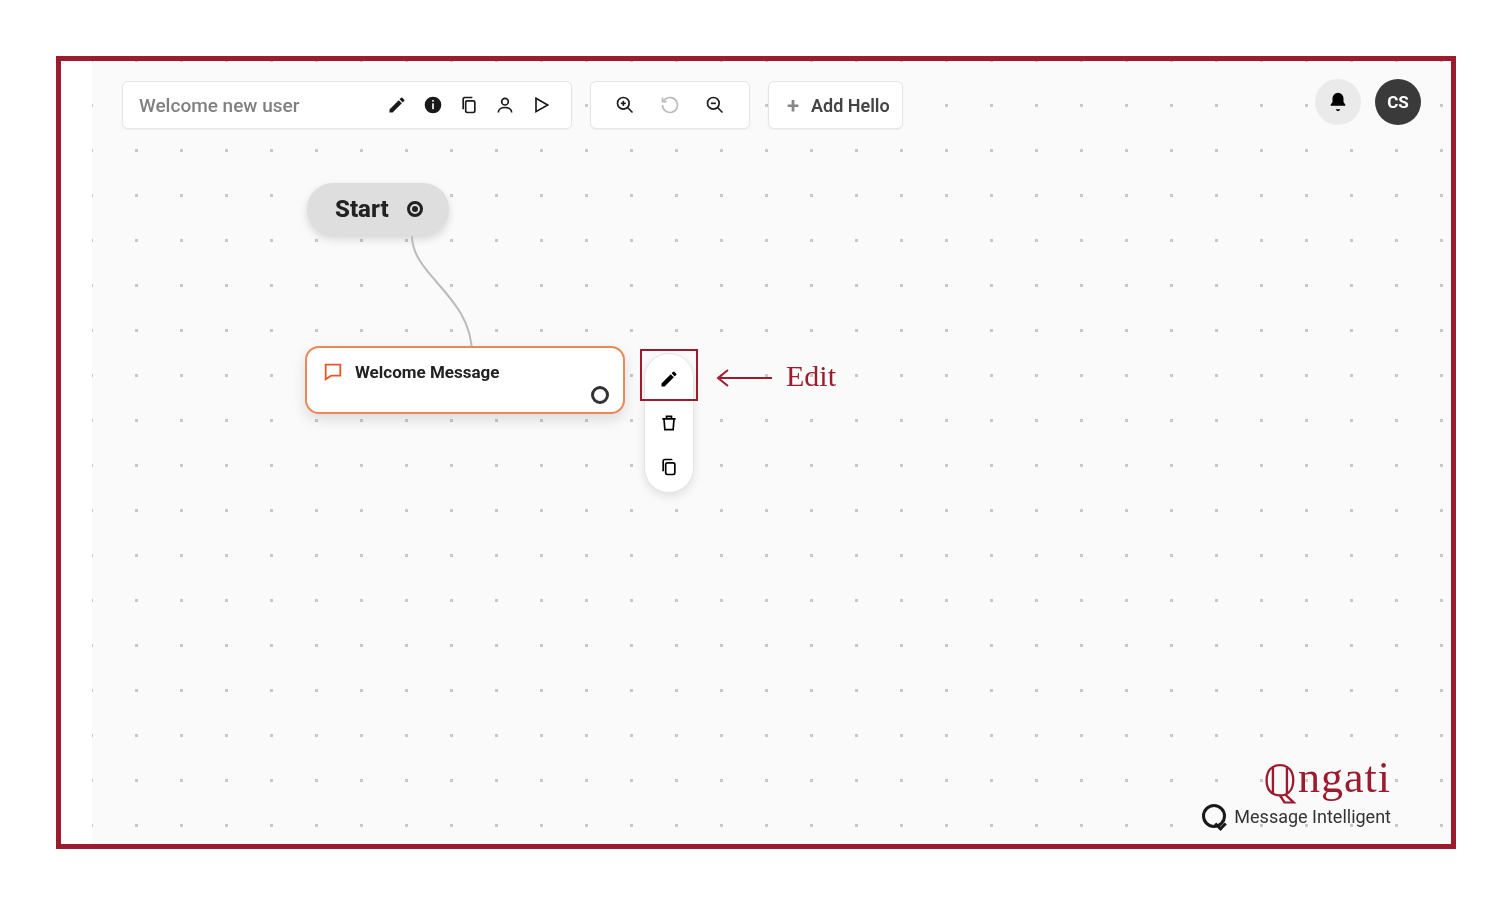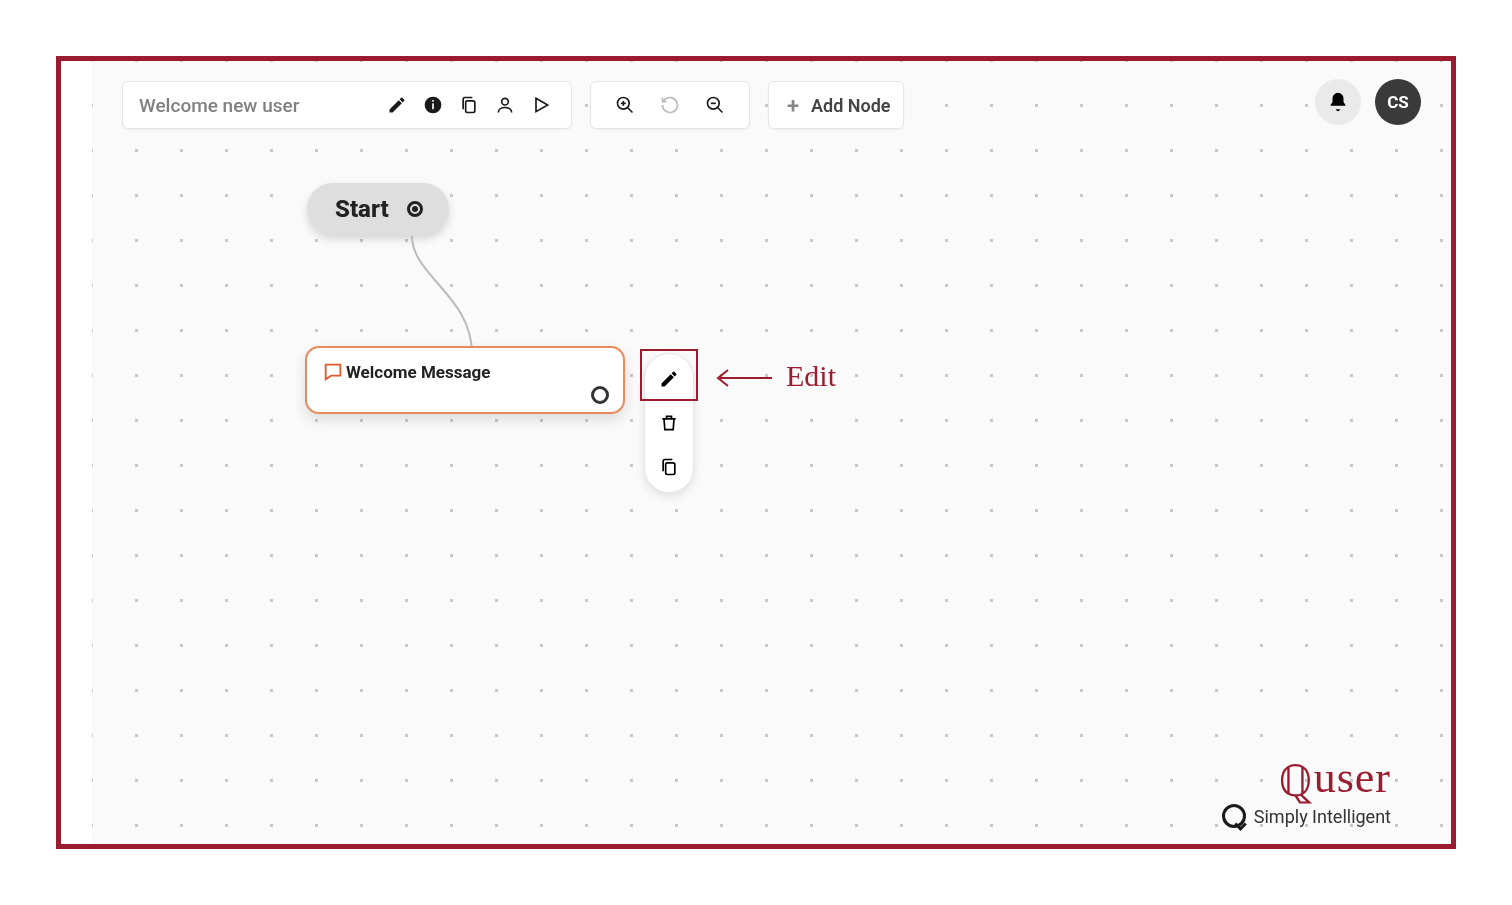--- a/index.html
+++ b/index.html
@@ -116,21 +116,21 @@
     position:absolute;
     left: 213px; top: 285px;
     width: 320px;
     background: #fff;
     border: 2px solid #e78a5a;
     border-radius: 14px;
     padding: 12px 14px 18px 14px;
     box-shadow: 0 6px 14px rgba(0,0,0,0.12);
   }
   .msg-head {
-    display:flex; align-items:center; gap:1px;
+    display:flex; align-items:center; gap:10px;
     margin-bottom: 10px;
   }
   .msg-head .icn {
     width:24px; height:24px;
     display:flex; align-items:center; justify-content:center;
   }
   .msg-head .icn svg { width:22px; height:22px; stroke:#e05a2b; fill:none; }
   .msg-head .title { font-weight:700; font-size:17px; color:#222; }
   .msg-body {
     background: #eee;
@@ -282,21 +282,21 @@
             <svg viewBox="0 0 24 24" fill="none" stroke="currentColor" stroke-width="2">
                 <circle cx="10" cy="10" r="7"></circle>
                 <line x1="21" y1="21" x2="15" y2="15"></line>
                 <line x1="7" y1="10" x2="13" y2="10"></line>
               </svg>
           </div>
         </div>
 
         <div class="toolbar add-node">
           <span class="plus">+</span>
-          <span>Add Node</span>
+          <span>Add Hello</span>
         </div>
       </div>
 
       <div class="header-right">
         <div class="bell">
           <svg viewBox="0 0 24 24" fill="currentColor">
               <path d="M12 2a6 6 0 0 0-6 6v4l-2 3v1h16v-1l-2-3V8a6 6 0 0 0-6-6zm0 20a2.5 2.5 0 0 0 2.45-2h-4.9A2.5 2.5 0 0 0 12 22z"></path>
             </svg>
         </div>
         <div class="avatar">
@@ -349,23 +349,23 @@
       <div class="annotation">
         <svg viewBox="0 0 60 30">
           <line x1="58" y1="15" x2="6" y2="15" stroke="#9b1c2f" stroke-width="2"></line>
           <polyline points="14,7 4,15 14,23" fill="none" stroke="#9b1c2f" stroke-width="2"></polyline>
         </svg>
         <span class="txt">Edit</span>
       </div>
 
       <div class="logo">
         <div class="brand">
-          <span class="q">ℚ</span><span id="brandrest">user</span>
+          <span class="q">ℚ</span><span id="brandrest">ngati</span>
         </div>
         <div class="tag">
           <span class="ring"></span>
-          <span>Simply Intelligent</span>
+          <span>Message Intelligent</span>
         </div>
       </div>
 
     </div>
   </div>
 </div>
 
 </body></html>

